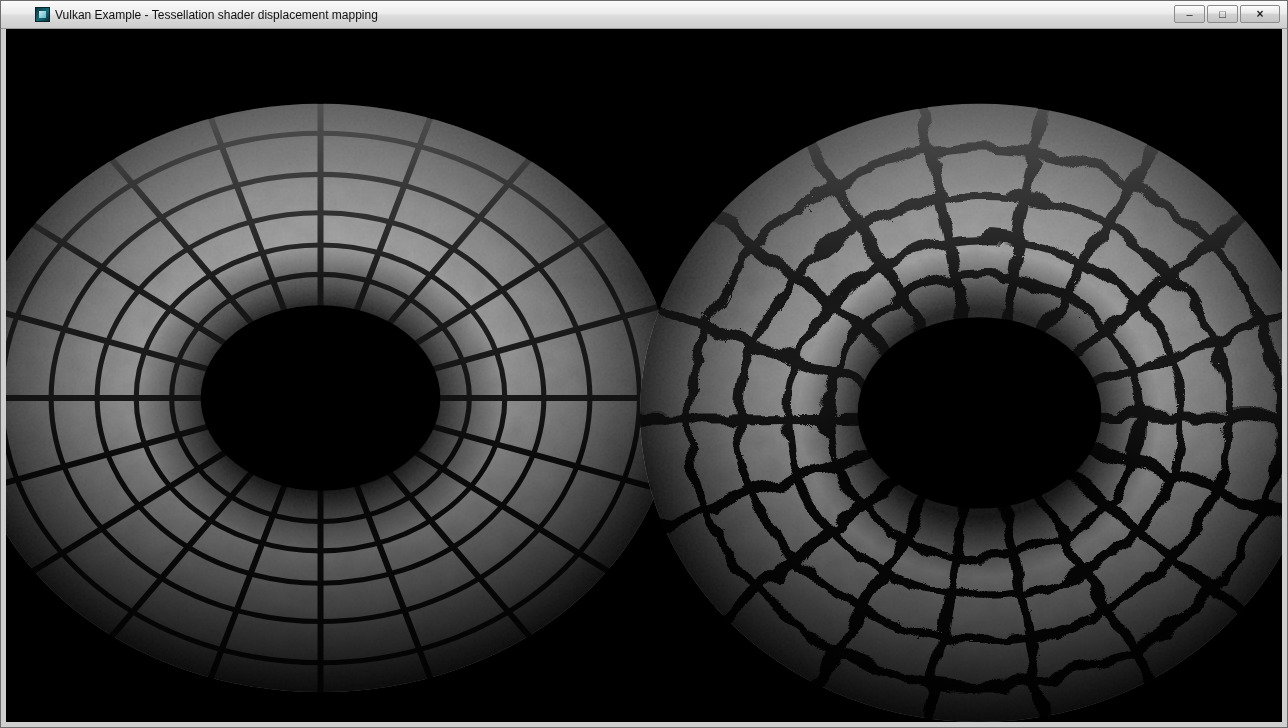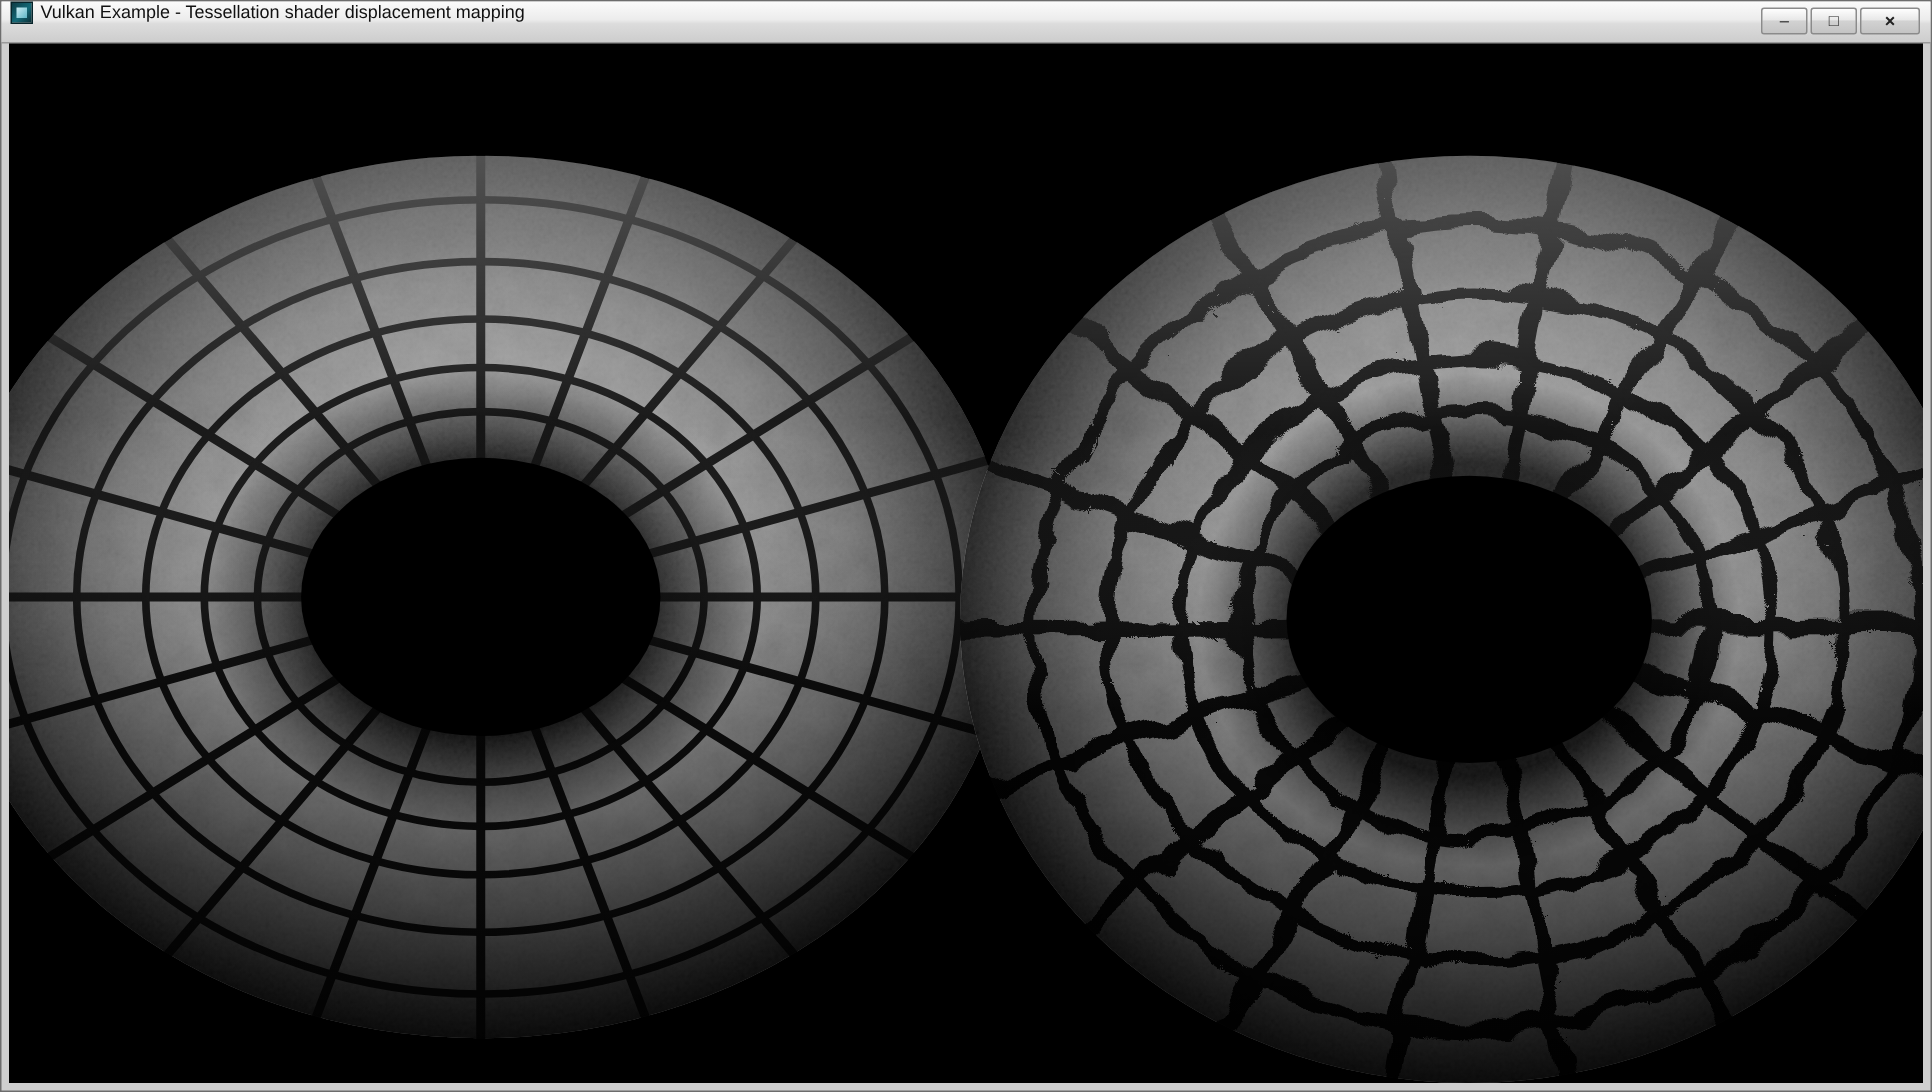--- a/index.html
+++ b/index.html
@@ -9,21 +9,21 @@
     position:relative; width:1288px; height:728px;
     background:#cfcfcf;
     border:1px solid #6d6d6d;
   }
 
   
   .titlebar {
     position:absolute; top:0; left:0; right:0; height:28px;
     background:linear-gradient(#fbfbfb, #ececec 45%, #dcdcdc 55%, #cdcdcd);
     border-bottom:1px solid #9a9a9a;
-    display:flex; 
+    display:flex; align-items:center;padding-left:28px;
   }
   .app-icon {
     width:15px; height:15px; margin:0 5px 0 6px; flex:0 0 auto;
     background:linear-gradient(135deg,#0d3b44 0%, #156a78 55%, #0a2e36 100%);
     border:1px solid #07242a;
     position:relative;
   }
   .app-icon::after {
     content:""; position:absolute; left:3px; top:3px; width:7px; height:7px;
     background:linear-gradient(135deg,#bfe9f2,#3republic 60%,#5fb6c6);

